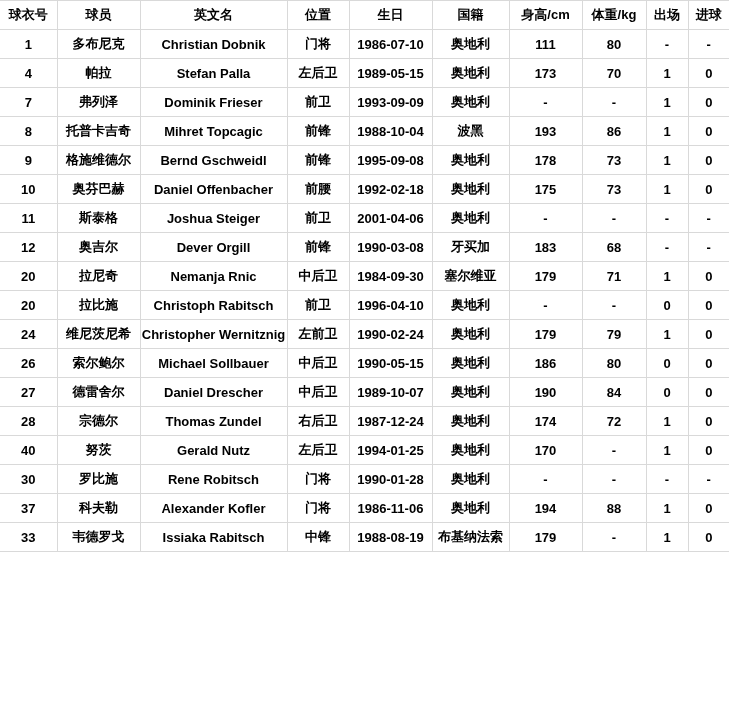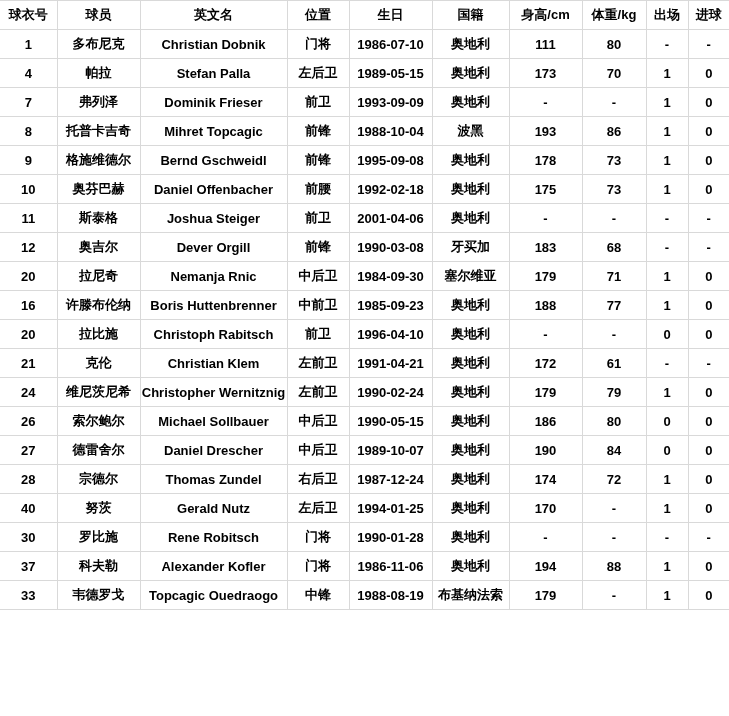--- a/index.html
+++ b/index.html
@@ -163,56 +163,32 @@
         <td>Nemanja Rnic</td>
         <td>中后卫</td>
         <td>1984-09-30</td>
         <td>塞尔维亚</td>
         <td>179</td>
         <td>71</td>
         <td>1</td>
         <td>0</td>
       </tr>
       <tr>
-        <td>16</td>
-        <td>许滕布伦纳</td>
-        <td>Boris Huttenbrenner</td>
-        <td>中前卫</td>
-        <td>1985-09-23</td>
-        <td>奥地利</td>
-        <td>188</td>
-        <td>77</td>
-        <td>1</td>
-        <td>0</td>
-      </tr>
-      <tr>
         <td>20</td>
         <td>拉比施</td>
         <td>Christoph Rabitsch</td>
         <td>前卫</td>
         <td>1996-04-10</td>
         <td>奥地利</td>
         <td>-</td>
         <td>-</td>
         <td>0</td>
         <td>0</td>
       </tr>
       <tr>
-        <td>21</td>
-        <td>克伦</td>
-        <td>Christian Klem</td>
-        <td>左前卫</td>
-        <td>1991-04-21</td>
-        <td>奥地利</td>
-        <td>172</td>
-        <td>61</td>
-        <td>-</td>
-        <td>-</td>
-      </tr>
-      <tr>
         <td>24</td>
         <td>维尼茨尼希</td>
         <td>Christopher Wernitznig</td>
         <td>左前卫</td>
         <td>1990-02-24</td>
         <td>奥地利</td>
         <td>179</td>
         <td>79</td>
         <td>1</td>
         <td>0</td>
@@ -285,21 +261,21 @@
         <td>1986-11-06</td>
         <td>奥地利</td>
         <td>194</td>
         <td>88</td>
         <td>1</td>
         <td>0</td>
       </tr>
       <tr>
         <td>33</td>
         <td>韦德罗戈</td>
-        <td>Topcagic Ouedraogo</td>
+        <td>Issiaka Rabitsch</td>
         <td>中锋</td>
         <td>1988-08-19</td>
         <td>布基纳法索</td>
         <td>179</td>
         <td>-</td>
         <td>1</td>
         <td>0</td>
       </tr>
     </tbody>
 </table>

